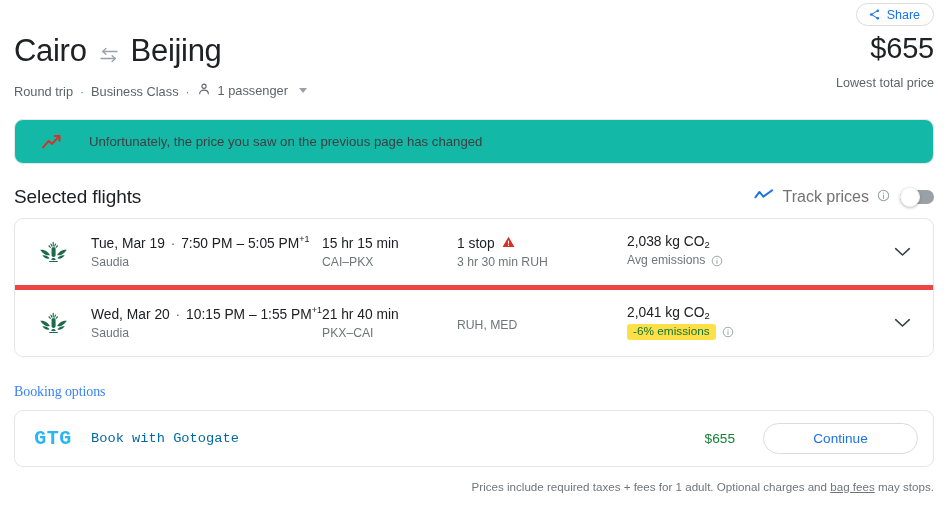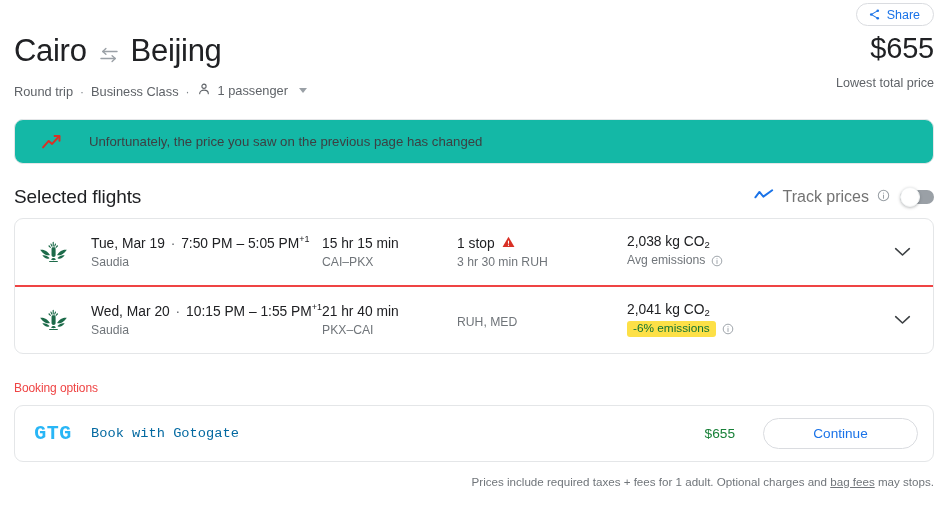--- a/index.html
+++ b/index.html
@@ -174,21 +174,21 @@
     background: #fff;
     overflow: hidden;
   }
   .frow {
     height: 66px;
     display: flex;
     align-items: center;
     cursor: pointer;
     position: relative;
   }
-  .frow + .frow { border-top: 2px solid #ef4444; }
+  .frow + .frow { border-top: 5px solid #ef4444; }
   .col-logo {
     width: 76px;
     display: flex;
     justify-content: center;
     align-items: center;
   }
   .col-time { width: 231px; }
   .col-dur  { width: 135px; }
   .col-stop { width: 170px; }
   .col-co2  { flex: 1; }
@@ -247,23 +247,24 @@
     color: #137333;
     font-size: 11.8px;
     border-radius: 3px;
     padding: 2px 6px 3px;
     line-height: 1;
   }
 
   
   .sect2 {
     margin-top: 27px;
-    font-size: 12px;
-    color: #ef4444;
+    font-size: 14px;
+    color: #3b82f6;
     letter-spacing: -0.1px;
+    font-family: Liberation Serif, serif;
   }
   .bcard {
     margin-top: 10px;
     border: 1px solid #e4e6e8;
     border-radius: 9px;
     background: #fff;
     height: 55px;
     display: flex;
     align-items: center;
   }

